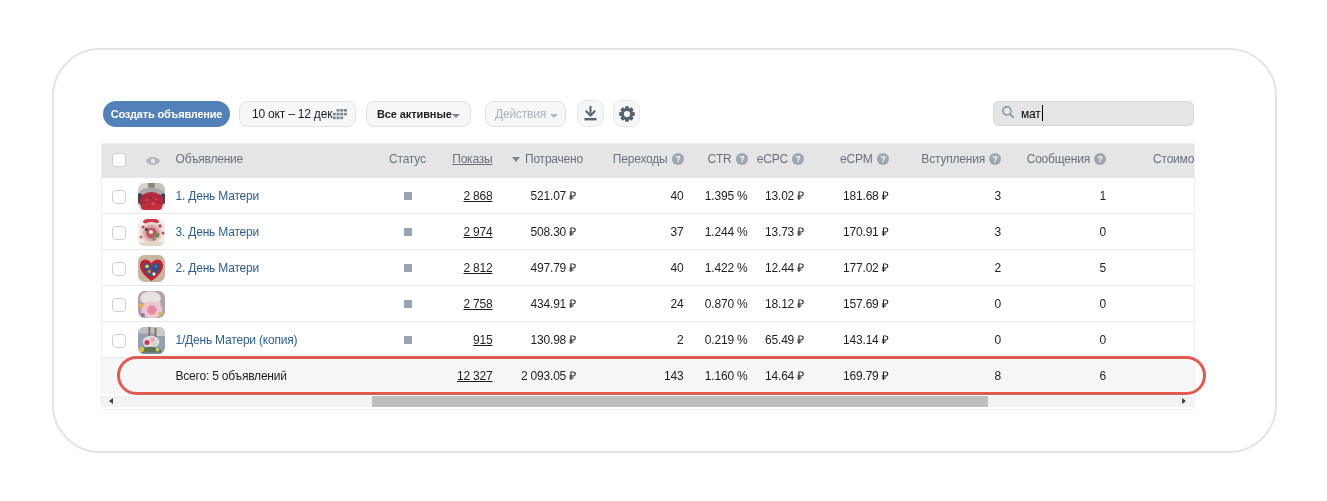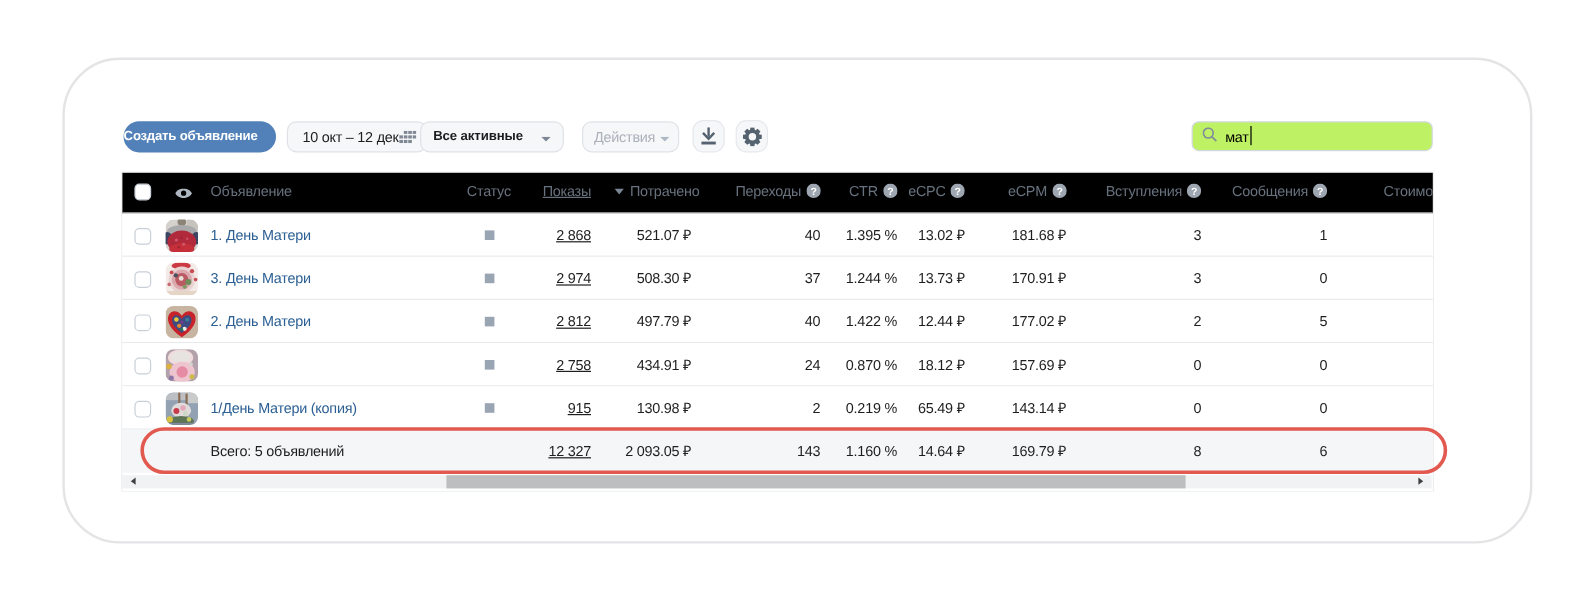--- a/index.html
+++ b/index.html
@@ -5,43 +5,43 @@
 * { margin:0; padding:0; box-sizing:border-box; }
 html,body { width:1327px; height:501px; background:#fff; overflow:hidden;
   font-family:"Liberation Sans", sans-serif; position:relative; letter-spacing:-0.2px; }
 .abs { position:absolute; }
 
 .card { left:52px; top:48px; width:1225px; height:405px;
   border:2px solid #e4e4e7; border-radius:48px; background:#fff; }
 
 .btn-blue { left:103px; top:101px; width:127px; height:26px; background:#5181b8;
   border-radius:13px; color:#fff; font-size:11px; font-weight:bold; letter-spacing:-0.2px;
-  text-align:left; line-height:26px; }
+  text-align:center; line-height:26px; }
 .btn-light { background:#f6f7f9; border:1px solid #dfe2e6; border-radius:8px;
   height:26px; top:101px; font-size:12px; color:#1d1d1f; }
 .btn-date { left:239px; width:117px; }
 .btn-date .txt { position:absolute; left:12px; top:0; line-height:25px; }
-.btn-all { left:350px; width:120px; }
+.btn-all { left:366px; width:105px; }
 .btn-all .txt { font-weight:bold; font-size:11px; letter-spacing:-0.1px; }
 .btn-all .txt { position:absolute; left:10px; top:0; line-height:25px; }
 .btn-act { left:485px; width:81px; color:#abb1bb; }
 .btn-act .txt { position:absolute; left:9px; top:0; line-height:25px; }
 .btn-icon { width:27px; height:27px; top:100px; background:#f6f7f9;
   border:1px solid #e6e8ec; border-radius:9px; }
 .btn-dl { left:577px; }
 .btn-gear { left:613px; }
 
-.search { left:993px; top:101px; width:201px; height:25px; background:#bef264;
+.search { left:993px; top:101px; width:201px; height:25px; background:#e5e5e5;
   border:1px solid #d2d8de; border-radius:6px;text-decoration:underline; }
 .search .q { position:absolute; left:27px; top:4.5px; font-size:12px; color:#000; }
 .caret { position:absolute; left:48px; top:2.5px; width:1px; height:16.5px; background:#000; }
 
 .tbl { left:101px; top:143px; width:1094px; height:266px;
   border-left:1px solid #eceef0; border-right:1px solid #eceef0; border-top:1px solid #f0f1f3;}
-.thead { position:absolute; left:0; top:0; width:100%; height:34px; background:#000000;
+.thead { position:absolute; left:0; top:0; width:100%; height:34px; background:#e5e5e5;
   border-bottom:1px solid #e7e9ec; color:#68727e; font-size:12px; overflow:hidden; }
 .thead .cell { padding-bottom:3px; }
 .row { position:absolute; left:0; width:100%; height:36px; background:#fff;
   border-bottom:1px solid #e7e9ec; font-size:12px; color:#1e1e1e; }
 .trow { position:absolute; left:0; top:214px; width:100%; height:36px; background:#f5f6f8;
   font-size:12px; color:#1e1e1e; }
 .cell { position:absolute; top:0; height:100%; display:flex; align-items:center; line-height:12px; }
 .rt { justify-content:flex-end; }
 .c-pok  { right:701.5px;text-decoration:underline; }
 .c-potr { right:618px; }

